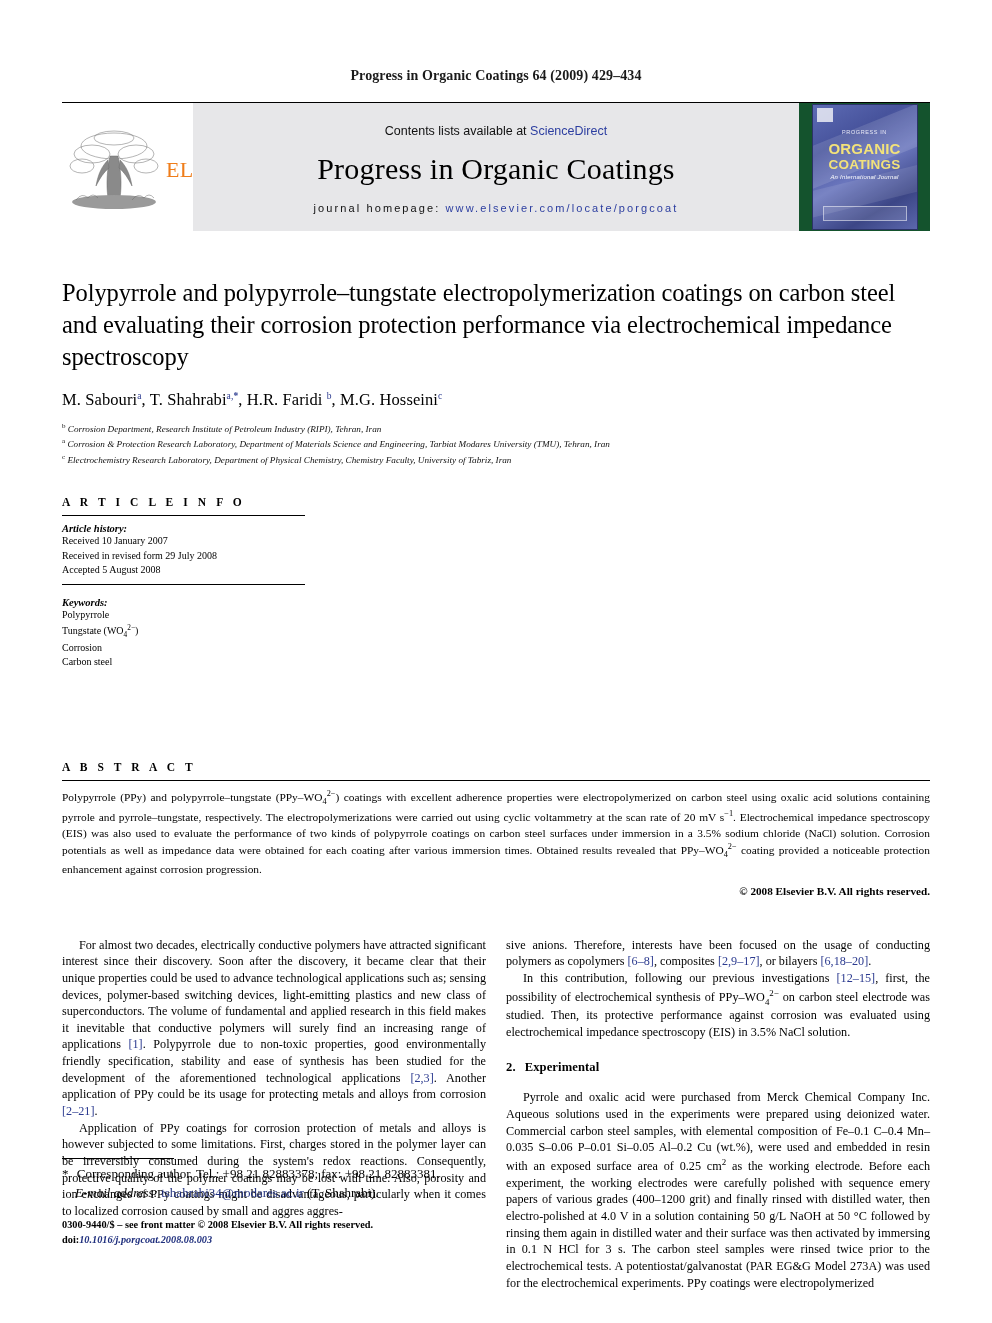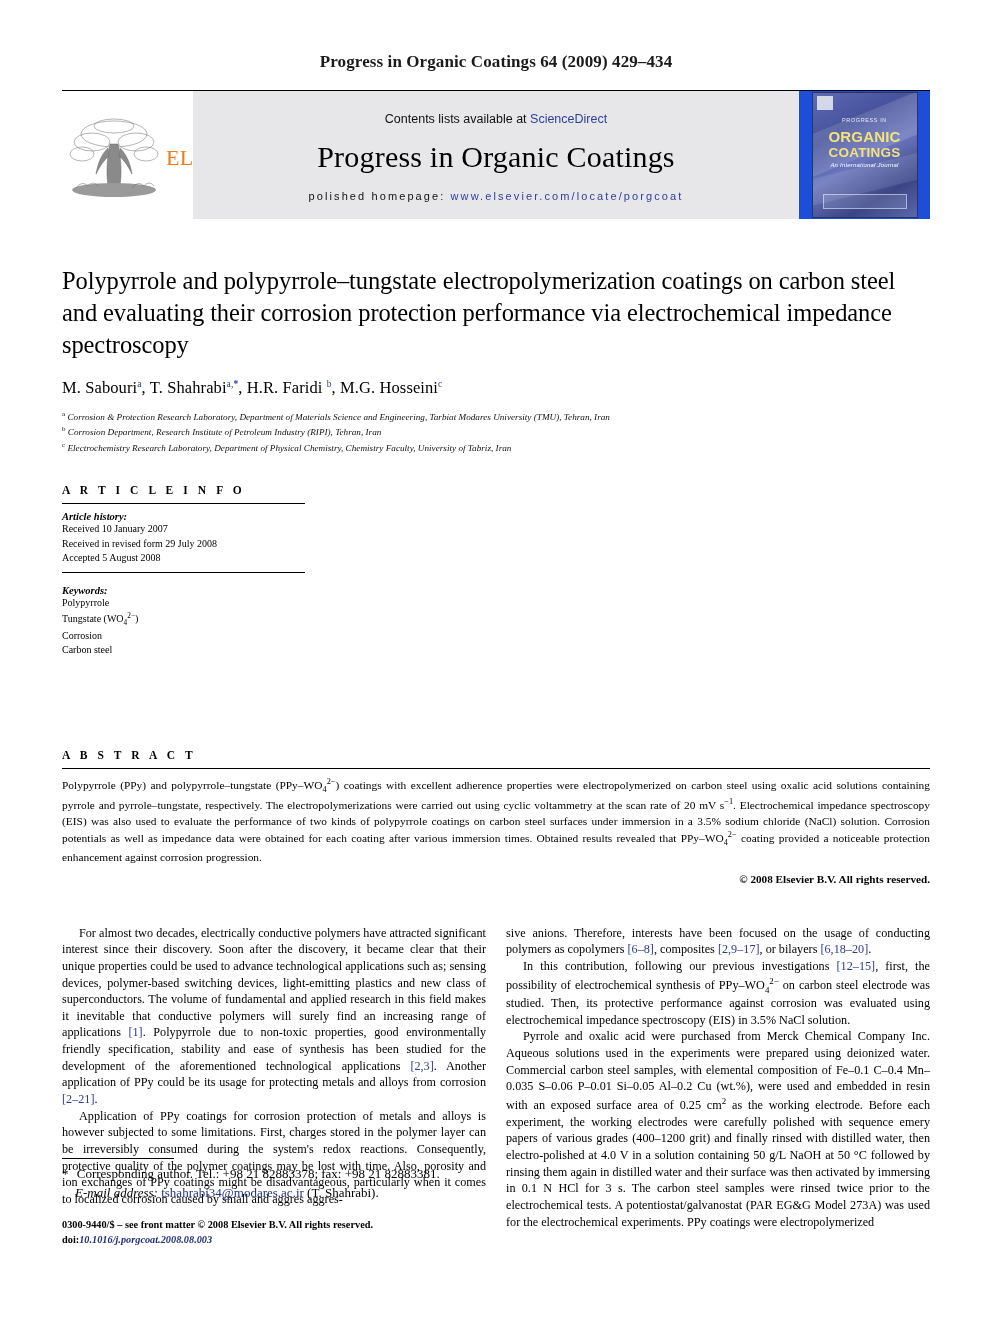--- a/index.html
+++ b/index.html
@@ -19,24 +19,24 @@
     position: relative;
     width: 992px;
     height: 1323px;
     box-sizing: border-box;
     padding: 0 62px;
   }
 
   
   .running-head {
     text-align: center;
-    font-size: 17px;
+    font-size: 14px;
     font-weight: bold;
     letter-spacing: 0.1px;
-    padding-top: 52px;
+    padding-top: 68px;
     color: #1a1a1a;
   }
 
   
   .masthead {
     margin-top: 18px;
     border-top: 1.2px solid #000;
     display: flex;
     align-items: stretch;
     height: 128px;
@@ -100,21 +100,21 @@
   }
   .homepage-line .url {
     color: #2c3ea0;
   }
   .cover-block {
     width: 131px;
     flex: 0 0 131px;
     display: flex;
     align-items: center;
     justify-content: center;
-    background: #1d4ed8;
+    background: #14532d;
   }
   .cover-thumb {
     width: 104px;
     height: 124px;
     background: linear-gradient(150deg,#5d6bb4 0%,#47539c 28%,#6a76bd 52%,#3c4686 78%,#5b67ad 100%);
     position: relative;
     overflow: hidden;
     border: 0.5px solid #2b3366;
   }
   .cover-thumb::before {
@@ -312,43 +312,43 @@
       </div>
       <div class="elsevier-word">ELSEVIER</div>
     </div>
 
     <div class="journal-band">
       <div class="contents-line">
         <span>Contents lists available at </span><span class="sd">ScienceDirect</span>
       </div>
       <div class="journal-name">Progress in Organic Coatings</div>
       <div class="homepage-line">
-        <span>polished homepage:</span>
+        <span>journal homepage:</span>
         <span class="url">www.elsevier.com/locate/porgcoat</span>
       </div>
     </div>
 
     <div class="cover-block">
       <div class="cover-thumb">
         <div class="cover-top"></div>
         <div class="cover-txt cover-kicker">PROGRESS IN</div>
         <div class="cover-txt cover-l1">ORGANIC</div>
         <div class="cover-txt cover-l2">COATINGS</div>
         <div class="cover-txt cover-sub">An International Journal</div>
         <div class="cover-foot"></div>
       </div>
     </div>
   </div>
 
   <div class="title-block">
     <h1 class="paper-title">Polypyrrole and polypyrrole–tungstate electropolymerization coatings on carbon steel and evaluating their corrosion protection performance via electrochemical impedance spectroscopy</h1>
     <div class="authors">M. Sabouri<sup>a</sup>, T. Shahrabi<sup>a,<b>*</b></sup>, H.R. Faridi <sup>b</sup>, M.G. Hosseini<sup>c</sup></div>
     <div class="affils">
+      <div><sup>b</sup> <span>Corrosion Department, Research Institute of Petroleum Industry (RIPI), Tehran, Iran</span></div>
       <div><sup>a</sup> <span>Corrosion &amp; Protection Research Laboratory, Department of Materials Science and Engineering, Tarbiat Modares University (TMU), Tehran, Iran</span></div>
-      <div><sup>b</sup> <span>Corrosion Department, Research Institute of Petroleum Industry (RIPI), Tehran, Iran</span></div>
       <div><sup>c</sup> <span>Electrochemistry Research Laboratory, Department of Physical Chemistry, Chemistry Faculty, University of Tabriz, Iran</span></div>
     </div>
   </div>
 
   <div class="info-abstract">
     <div class="col-info">
       <div class="sec-label">A R T I C L E  I N F O</div>
       <div class="rule"></div>
       <div class="hist-title">Article history:</div>
       <div class="hist-list">
@@ -378,20 +378,23 @@
 
   <div class="body-cols">
     <div class="bcol">
       <p class="body">For almost two decades, electrically conductive polymers have attracted significant interest since their discovery. Soon after the discovery, it became clear that their unique properties could be used to advance technological applications such as; sensing devices, polymer-based switching devices, light-emitting plastics and new class of superconductors. The volume of fundamental and applied research in this field makes it inevitable that conductive polymers will surely find an increasing range of applications <span class="ref">[1]</span>. Polypyrrole due to non-toxic properties, good environmentally friendly specification, stability and ease of synthesis has been studied for the development of the aforementioned technological applications <span class="ref">[2,3]</span>. Another application of PPy could be its usage for protecting metals and alloys from corrosion <span class="ref">[2–21]</span>.</p>
       <p class="body">Application of PPy coatings for corrosion protection of metals and alloys is however subjected to some limitations. First, charges stored in the polymer layer can be irreversibly consumed during the system's redox reactions. Consequently, protective quality of the polymer coatings may be lost with time. Also, porosity and ion exchanges of PPy coatings might be disadvantageous, particularly when it comes to localized corrosion caused by small and aggres aggres-</p>
     </div>
 
     <div class="bcol">
       <p class="body" style="text-indent:0">sive anions. Therefore, interests have been focused on the usage of conducting polymers as copolymers <span class="ref">[6–8]</span>, composites <span class="ref">[2,9–17]</span>, or bilayers <span class="ref">[6,18–20]</span>.</p>
       <p class="body">In this contribution, following our previous investigations <span class="ref">[12–15]</span>, first, the possibility of electrochemical synthesis of PPy–WO<sub>4</sub><sup>2−</sup> on carbon steel electrode was studied. Then, its protective performance against corrosion was evaluated using electrochemical impedance spectroscopy (EIS) in 3.5% NaCl solution.</p>
+      <h2 class="sec-head spaced">
+        <span class="num">2.</span><span>Experimental</span>
+      </h2>
       <p class="body">Pyrrole and oxalic acid were purchased from Merck Chemical Company Inc. Aqueous solutions used in the experiments were prepared using deionized water. Commercial carbon steel samples, with elemental composition of Fe–0.1 C–0.4 Mn–0.035 S–0.06 P–0.01 Si–0.05 Al–0.2 Cu (wt.%), were used and embedded in resin with an exposed surface area of 0.25 cm<sup>2</sup> as the working electrode. Before each experiment, the working electrodes were carefully polished with sequence emery papers of various grades (400–1200 grit) and finally rinsed with distilled water, then electro-polished at 4.0 V in a solution containing 50 g/L NaOH at 50 °C followed by rinsing them again in distilled water and their surface was then activated by immersing in 0.1 N HCl for 3 s. The carbon steel samples were rinsed twice prior to the electrochemical tests. A potentiostat/galvanostat (PAR EG&amp;G Model 273A) was used for the electrochemical experiments. PPy coatings were electropolymerized</p>
     </div>
   </div>
 
   <div class="footnote-area">
     <div class="fn-rule"></div>
     <div class="fn-text fn-indent"><span class="star">*</span> Corresponding author. Tel.: +98 21 82883378; fax: +98 21 82883381.</div>
     <div class="fn-text fn-indent" style="padding-left:13px;text-indent:0">
       <em>E-mail address:</em>
       <span class="mail">tshahrabi34@modares.ac.ir</span>

